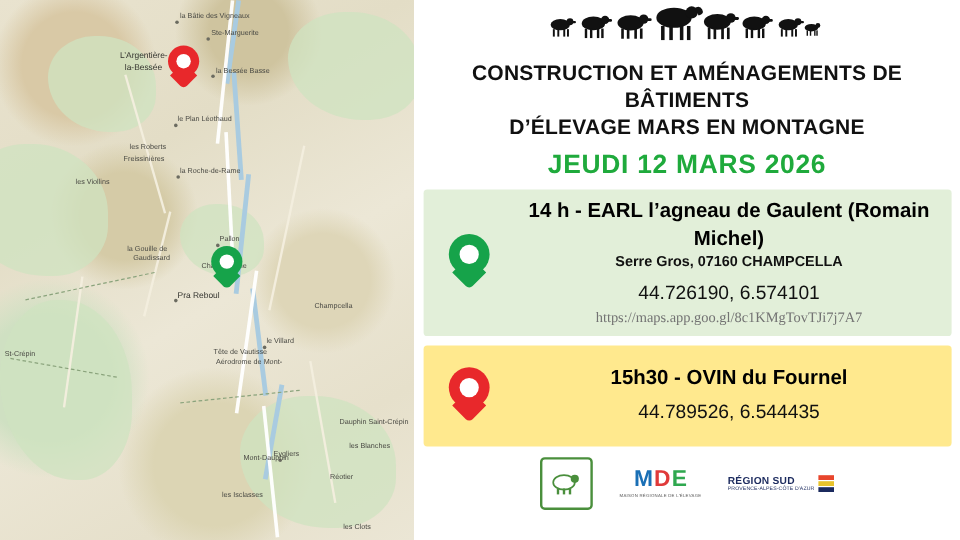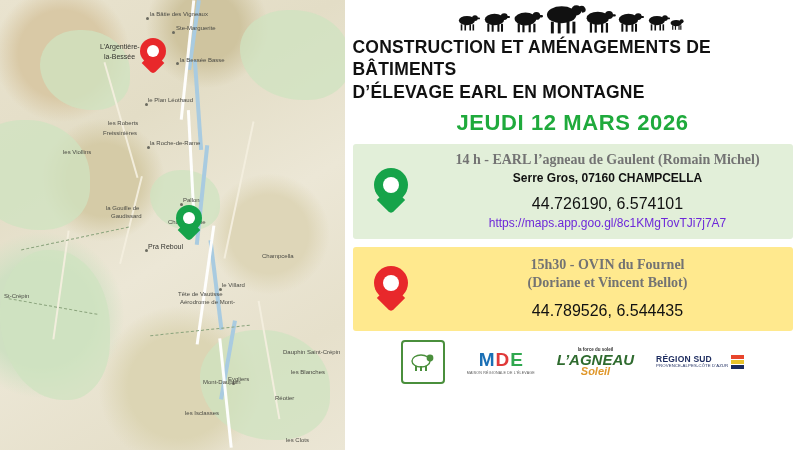--- a/index.html
+++ b/index.html
@@ -124,21 +124,22 @@
   .herd {
     margin-top: 4px;
     height: 30px;
     display: flex;
     align-items: flex-end;
     justify-content: center;
     gap: 2px;
   }
 
   .title {
-    margin-top: 2px;
+    margin-top: 16px;
+    text-align: center;
     font-weight: bold;
     font-size: 17.5px;
     line-height: 1.28;
     letter-spacing: 0.2px;
     color: #111111;
     font-family: "Liberation Sans", sans-serif;
     width: 440px;
   }
 
   .date {
@@ -173,41 +174,41 @@
   .card .pin-wrap .pin {
     position: relative;
   }
   .card-text {
     flex: 1;
     text-align: center;
     padding-right: 6px;
   }
   .line-strong {
     font-weight: bold;
-    font-size: 14px;
-    color: #737373;
+    font-size: 17px;
+    color: #000000;
     line-height: 1.33;
-    font-family: Liberation Serif, serif;
   }
   .line-sub {
     font-weight: bold;
     font-size: 12px;
     color: #111111;
     line-height: 1.35;
   }
   .line-gap { height: 7px; }
   .line-coord {
     font-size: 16px;
     color: #111111;
     line-height: 1.4;
   }
   .line-url {
     font-size: 12px;
-    color: #6d28d9;
+    color: #737373;
     line-height: 1.4;
+    font-family: Liberation Serif, serif;
   }
 
   
   .logos {
     margin-top: 9px;
     width: 440px;
     display: flex;
     justify-content: center;
     align-items: center;
     gap: 22px;
@@ -475,21 +476,21 @@
             <rect x="13" y="14" width="2.6" height="10"></rect>
             <rect x="21" y="14" width="2.6" height="10"></rect>
             <rect x="25" y="14" width="2.6" height="10"></rect>
           </g>
         </g>
       </svg>
     </div>
 
     <div class="title">
       <div>CONSTRUCTION ET AMÉNAGEMENTS DE BÂTIMENTS</div>
-      <div>D’ÉLEVAGE EARL EN MONTAGNE</div>
+      <div>D’ÉLEVAGE MARS EN MONTAGNE</div>
     </div>
 
     <div class="date">JEUDI 12 MARS 2026</div>
 
     <div class="card card-green">
       <div class="pin-wrap">
         <div class="pin green pin-lg">
           <div class="head"></div>
             <div class="tail"></div>
             <div class="hole"></div>
@@ -507,21 +508,20 @@
     <div class="card card-yellow">
       <div class="pin-wrap">
         <div class="pin red pin-lg">
           <div class="head"></div>
             <div class="tail"></div>
             <div class="hole"></div>
         </div>
       </div>
       <div class="card-text">
         <div class="line-strong">15h30 -  OVIN du Fournel</div>
-        <div class="line-strong">(Doriane et Vincent Bellot)</div>
         <div class="line-gap"></div>
         <div class="line-coord">44.789526, 6.544435</div>
       </div>
     </div>
 
     <div class="logos">
 
       <div class="logo">
         <div class="logo-box">
           <svg width="28" height="20" viewBox="0 0 28 20" aria-hidden="true">
@@ -536,25 +536,20 @@
 
       <div class="logo logo-mde">
         <div class="mde-letters">
           <span class="mde-m">M</span>
           <span class="mde-d">D</span>
           <span class="mde-e">E</span>
         </div>
         <div class="mde-cap">MAISON RÉGIONALE DE L'ÉLEVAGE</div>
       </div>
 
-      <div class="logo logo-agneau">
-        <div class="agneau-top">la force du soleil</div>
-        <div class="agneau-main">L’AGNEAU</div>
-        <div class="agneau-sub">Soleil</div>
-      </div>
 
       <div class="logo logo-region">
         <div class="region-text">
           <span class="region-1">RÉGION SUD</span>
           <span class="region-2">PROVENCE-ALPES-CÔTE D'AZUR</span>
         </div>
         <div class="region-mark">
           <div class="region-bar" style="background:#e8452c;"></div>
           <div class="region-bar" style="background:#e8c32c;"></div>
           <div class="region-bar" style="background:#1b2a5e;"></div>

